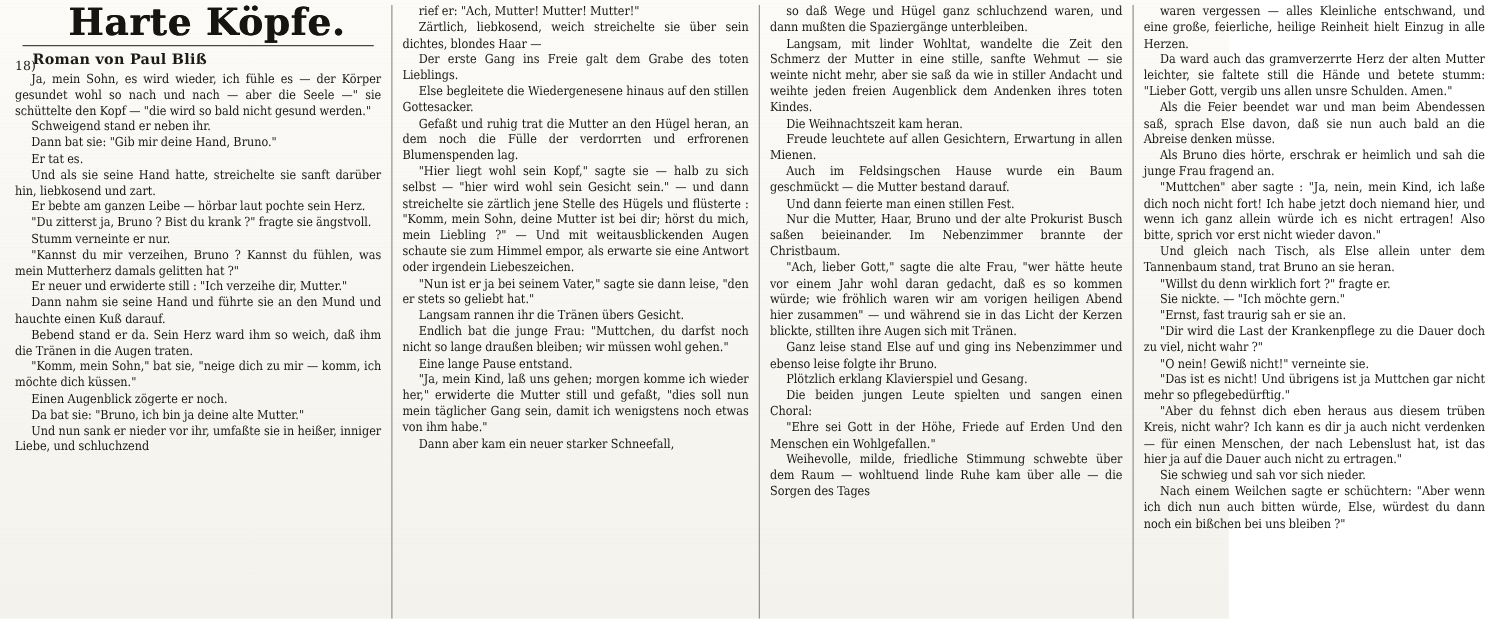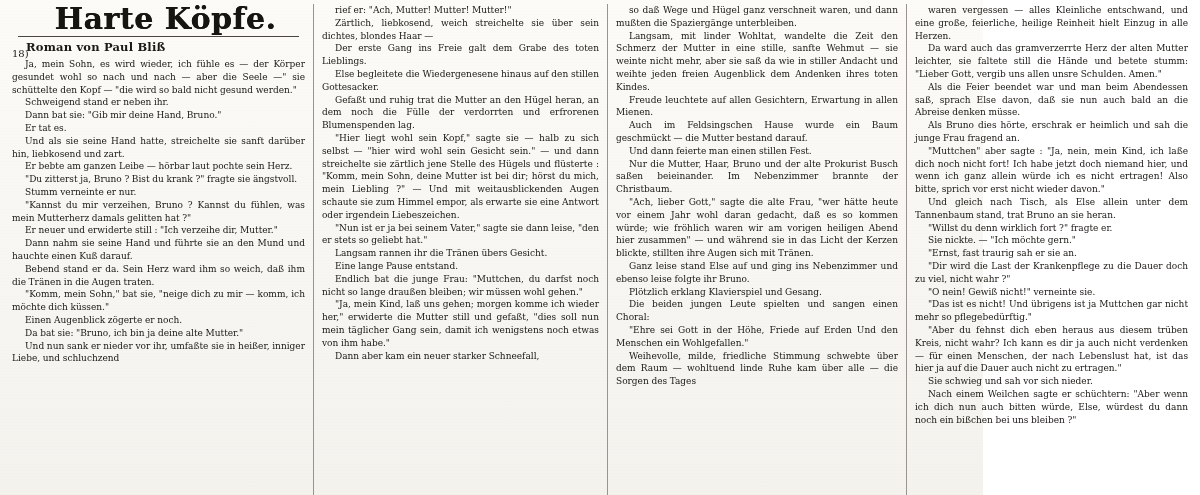--- a/index.html
+++ b/index.html
@@ -145,31 +145,32 @@
     <div class="col col-2">
       <div class="col-body">
           <p class="para first">rief er: "Ach, Mutter! Mutter! Mutter!"</p>
           <p class="para">Zärtlich, liebkosend, weich streichelte sie über sein dichtes, blondes Haar —</p>
           <p class="para">Der erste Gang ins Freie galt dem Grabe des toten Lieblings.</p>
           <p class="para">Else begleitete die Wiedergenesene hinaus auf den stillen Gottesacker.</p>
           <p class="para">Gefaßt und ruhig trat die Mutter an den Hügel heran, an dem noch die Fülle der verdorrten und erfrorenen Blumenspenden lag.</p>
           <p class="para">"Hier liegt wohl sein Kopf," sagte sie — halb zu sich selbst — "hier wird wohl sein Gesicht sein." — und dann streichelte sie zärtlich jene Stelle des Hügels und flüsterte : "Komm, mein Sohn, deine Mutter ist bei dir; hörst du mich, mein Liebling ?" — Und mit weitausblickenden Augen schaute sie zum Himmel empor, als erwarte sie eine Antwort oder irgendein Liebeszeichen.</p>
           <p class="para">"Nun ist er ja bei seinem Vater," sagte sie dann leise, "den er stets so geliebt hat."</p>
           <p class="para">Langsam rannen ihr die Tränen übers Gesicht.</p>
+          <p class="para">Endlich bat die junge Frau: "Muttchen, du darfst noch nicht so lange draußen bleiben; wir müssen wohl gehen."</p>
           <p class="para">Eine lange Pause entstand.</p>
-          <p class="para">Endlich bat die junge Frau: "Muttchen, du darfst noch nicht so lange draußen bleiben; wir müssen wohl gehen."</p>
           <p class="para">"Ja, mein Kind, laß uns gehen; morgen komme ich wieder her," erwiderte die Mutter still und gefaßt, "dies soll nun mein täglicher Gang sein, damit ich wenigstens noch etwas von ihm habe."</p>
           <p class="para">Dann aber kam ein neuer starker Schneefall,</p>
         </div>
     </div>
 
     <div class="col col-3">
       <div class="col-body">
-          <p class="para first">so daß Wege und Hügel ganz verschneit waren, und dann mußten die Spaziergänge unterbleiben.</p>
+          <p class="para first">so daß Wege und Hügel ganz schluchzend waren, und dann mußten die Spaziergänge unterbleiben.</p>
           <p class="para">Langsam, mit linder Wohltat, wandelte die Zeit den Schmerz der Mutter in eine stille, sanfte Wehmut — sie weinte nicht mehr, aber sie saß da wie in stiller Andacht und weihte jeden freien Augenblick dem Andenken ihres toten Kindes.</p>
+          <p class="para">Die Weihnachtszeit kam heran.</p>
           <p class="para">Freude leuchtete auf allen Gesichtern, Erwartung in allen Mienen.</p>
           <p class="para">Auch im Feldsingschen Hause wurde ein Baum geschmückt — die Mutter bestand darauf.</p>
           <p class="para">Und dann feierte man einen stillen Fest.</p>
           <p class="para">Nur die Mutter, Haar, Bruno und der alte Prokurist Busch saßen beieinander. Im Nebenzimmer brannte der Christbaum.</p>
           <p class="para">"Ach, lieber Gott," sagte die alte Frau, "wer hätte heute vor einem Jahr wohl daran gedacht, daß es so kommen würde; wie fröhlich waren wir am vorigen heiligen Abend hier zusammen" — und während sie in das Licht der Kerzen blickte, stillten ihre Augen sich mit Tränen.</p>
           <p class="para">Ganz leise stand Else auf und ging ins Nebenzimmer und ebenso leise folgte ihr Bruno.</p>
           <p class="para">Plötzlich erklang Klavierspiel und Gesang.</p>
           <p class="para">Die beiden jungen Leute spielten und sangen einen Choral:</p>
           <p class="para">"Ehre sei Gott in der Höhe, Friede auf Erden Und den Menschen ein Wohlgefallen."</p>
           <p class="para">Weihevolle, milde, friedliche Stimmung schwebte über dem Raum — wohltuend linde Ruhe kam über alle — die Sorgen des Tages</p>

